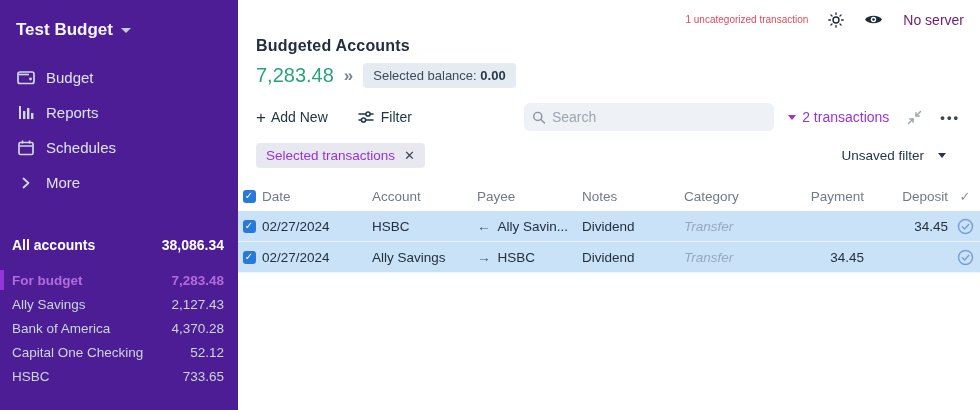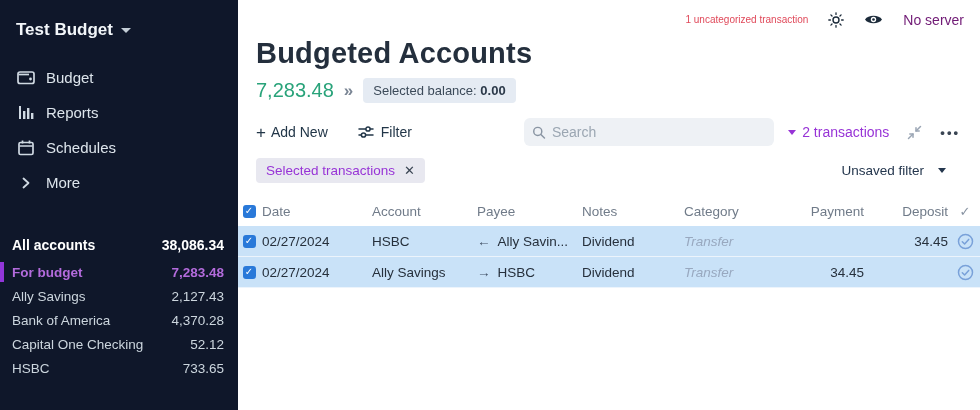--- a/index.html
+++ b/index.html
@@ -1,41 +1,41 @@
 <!DOCTYPE html>
 <html><head>
 <meta charset="utf-8">
 <style>
   * { margin:0; padding:0; box-sizing:border-box; }
   html,body { width:980px; height:410px; overflow:hidden; }
   body { font-family:"Liberation Sans","DejaVu Sans",sans-serif; display:flex; background:#ffffff; }
 
   
-  .sidebar { width:238px; min-width:238px; height:410px; background:#0f172a; color:#dde5ec; display:flex; flex-direction:column; }
+  .sidebar { width:238px; min-width:238px; height:410px; background:#4c1d95; color:#dde5ec; display:flex; flex-direction:column; }
   .budget-title { display:flex; align-items:center; gap:8px; padding:20px 16px 6px 16px; font-size:17px; font-weight:700; color:#f2f6f9; cursor:pointer; }
   .caret-down { width:0; height:0; border-left:5px solid transparent; border-right:5px solid transparent; border-top:5px solid #c3cdd6; display:inline-block; }
   .nav { margin-top:14px; }
   .nav-item { display:flex; align-items:center; gap:10px; padding:9px 16px; font-size:15px; color:#dde5ec; cursor:pointer; }
   .nav-item .ico { width:20px; display:flex; justify-content:center; color:#cfd9e2; }
   .accounts { margin-top:32px; font-size:13.5px; }
   .acct-head { display:flex; justify-content:space-between; padding:5px 14px 5px 12px; font-weight:700; color:#ffffff; font-size:14px; cursor:pointer; }
-  .acct-list { margin-top:2px; }
+  .acct-list { margin-top:10px; }
   .acct-row { display:flex; justify-content:space-between; padding:4.5px 14px 4.5px 12px; color:#ccd6de; cursor:pointer; position:relative; }
   .acct-row.active { color:#b36bdc; font-weight:700; }
   .acct-row.active .bar { position:absolute; left:0; top:2px; bottom:2px; width:4px; background:#9236d9; }
 
   
   .main { flex:1; display:flex; flex-direction:column; background:#ffffff; }
   .topbar { display:flex; align-items:center; justify-content:flex-end; gap:20px; padding:9px 16px 0 16px; height:30px; }
   .alert-text { color:#e0495a; font-size:10px; cursor:pointer; }
   .topbar .ibtn { display:flex; align-items:center; cursor:pointer; }
   .server-status { font-size:14px; color:#701a75; cursor:pointer; }
 
   .content { padding:0 20px 0 18px; }
-  .page-title { font-size:29px; font-weight:700; color:#242f3d; margin-top:7px; letter-spacing:.2px; }
+  .page-title { font-size:16px; font-weight:700; color:#242f3d; margin-top:7px; letter-spacing:.2px; }
   .balance-row { display:flex; align-items:center; gap:10px; margin-top:8px; }
   .balance-total { color:#29a37a; font-size:20px; font-weight:500; cursor:pointer; }
   .expand-arrows { color:#7a8594; font-size:17px; font-weight:700; cursor:pointer; line-height:1; }
   .sel-balance-chip { background:#e5ebf3; border-radius:4px; padding:5px 10px; font-size:13px; color:#3c4a59; }
   .sel-balance-chip b { color:#2b3949; }
 
   .toolbar { display:flex; align-items:center; margin-top:15px; height:28px; }
   .tb-btn { display:flex; align-items:center; gap:5px; font-size:14px; color:#223648; cursor:pointer; }
   .plus { font-size:17px; line-height:1; font-weight:400; }
   .filter-btn { margin-left:30px; gap:7px; }

